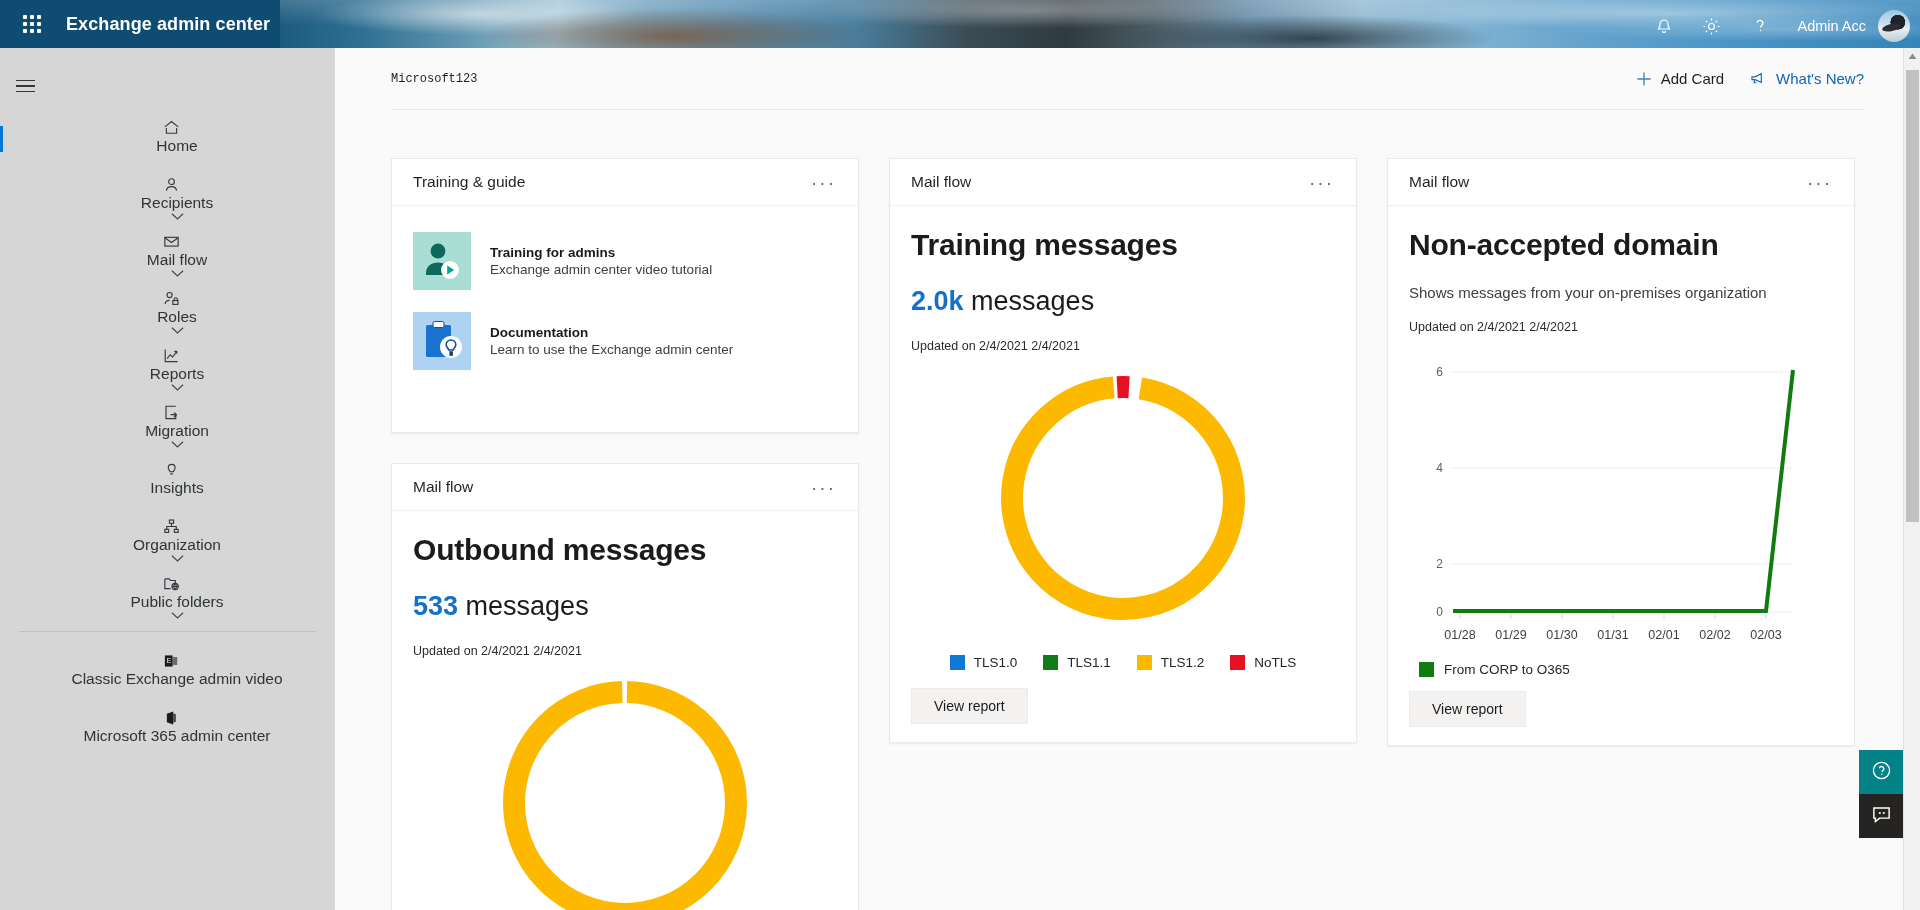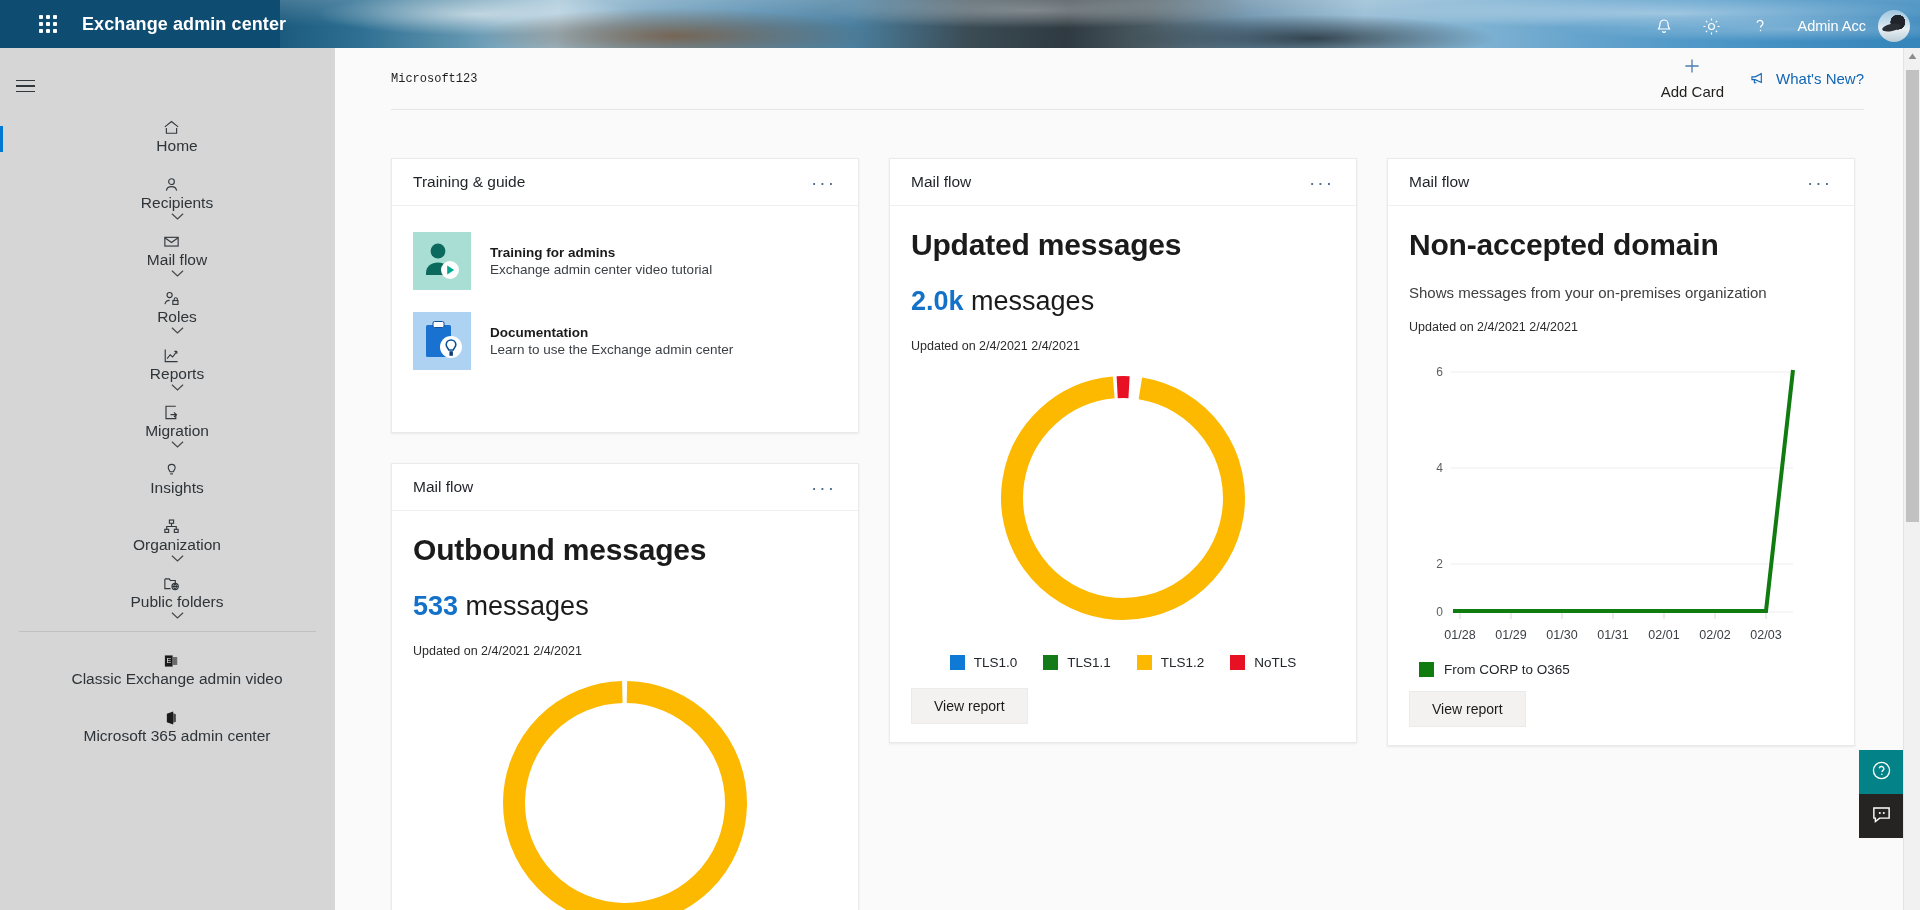--- a/index.html
+++ b/index.html
@@ -36,21 +36,21 @@
       radial-gradient(ellipse 280px 40px at 24% 75%, rgba(120,70,30,.65), rgba(120,70,30,0) 70%),
       radial-gradient(ellipse 230px 30px at 12% 30%, rgba(255,255,255,.55), rgba(255,255,255,0) 70%),
       radial-gradient(ellipse 300px 26px at 46% 22%, rgba(255,255,255,.30), rgba(255,255,255,0) 70%),
       radial-gradient(ellipse 260px 34px at 63% 80%, rgba(25,35,42,.75), rgba(25,35,42,0) 70%),
       radial-gradient(ellipse 420px 22px at 85% 28%, rgba(255,255,255,.38), rgba(255,255,255,0) 70%),
       radial-gradient(ellipse 330px 18px at 92% 60%, rgba(255,255,255,.30), rgba(255,255,255,0) 70%);
   }
   .topbar-left {
     position: relative; z-index: 3;
     display: flex; align-items: center; height: 40px;
-    padding-left: 24px;
+    padding-left: 8px;
   }
   .waffle {
     width: 48px; height: 48px;
     display: flex; align-items: center; justify-content: center;
     cursor: pointer;
   }
   .waffle-grid {
     display: grid; grid-template-columns: repeat(3, 4px);
     grid-template-rows: repeat(3, 4px); gap: 3px;
   }
@@ -127,21 +127,21 @@
   }
   .main-head {
     position: relative; height: 62px; margin: 0 56px 0 56px;
     display: flex; align-items: center; border-bottom: 1px solid #e6e6e6;
   }
   .org-name { font-size: 12px; color: #201f1e; font-family: Liberation Mono, monospace; }
   .main-head-actions {
     margin-left: auto; display: flex; align-items: center; gap: 26px;
   }
   .head-action { display: flex; align-items: center; gap: 9px; cursor: pointer; font-size: 15px; }
-  .head-action.plain { color: #201f1e; flex-direction: column; }
+  .head-action.plain { color: #201f1e; }
   .head-action.link { color: #1165b5; }
   .head-action .ha-ico { display: flex; align-items: center; }
 
   
   .cards {
     position: absolute; top: 62px; left: 0; right: 0; bottom: 0;
     padding: 48px 60px 0 56px;
     display: flex; gap: 30px; align-items: flex-start;
   }
   .col { width: 468px; flex: none; display: flex; flex-direction: column; gap: 30px; }
@@ -526,21 +526,21 @@
       </div>
 
       <div class="col">
 
         <div class="card">
           <div class="card-head">
             <span class="card-head-title">Mail flow</span>
             <span class="card-ellipsis">···</span>
           </div>
           <div class="card-body">
-            <div class="big-title">Updated messages</div>
+            <div class="big-title">Training messages</div>
             <div class="metric">
               <b>2.0k</b>
               <span>messages</span>
             </div>
             <div class="updated">Updated on 2/4/2021 2/4/2021</div>
             <div class="donut-wrap">
               <svg width="262" height="262" viewBox="0 0 262 262">
 
                 <circle cx="131" cy="131" r="111" fill="none" stroke="#fcb900" stroke-width="22" stroke-dasharray="670 27" transform="rotate(-81 131 131)"></circle>
 

